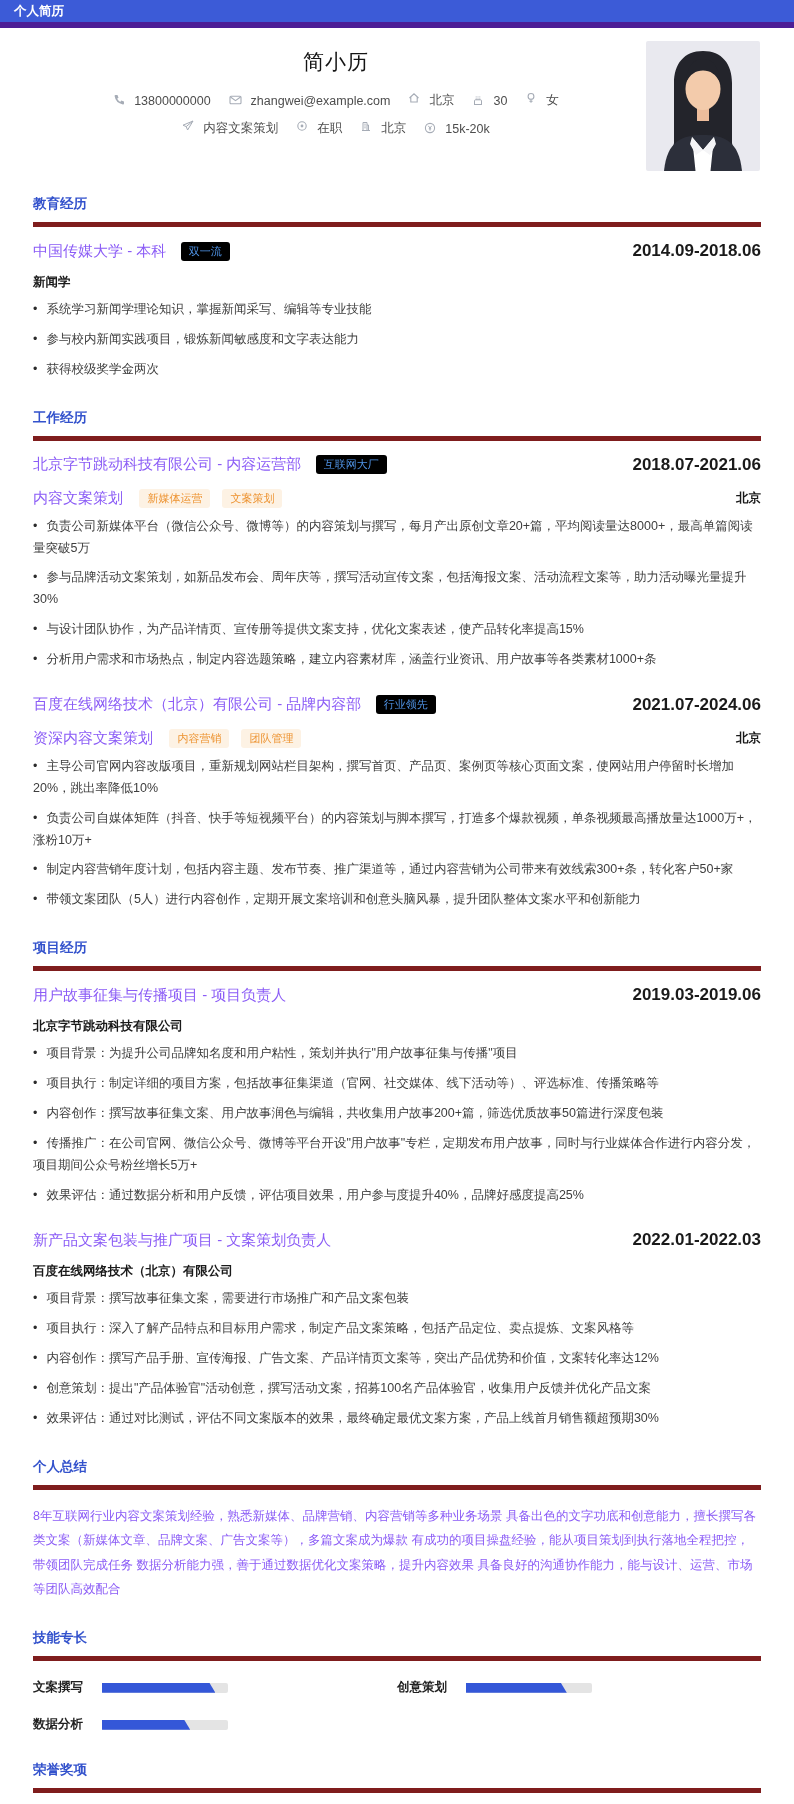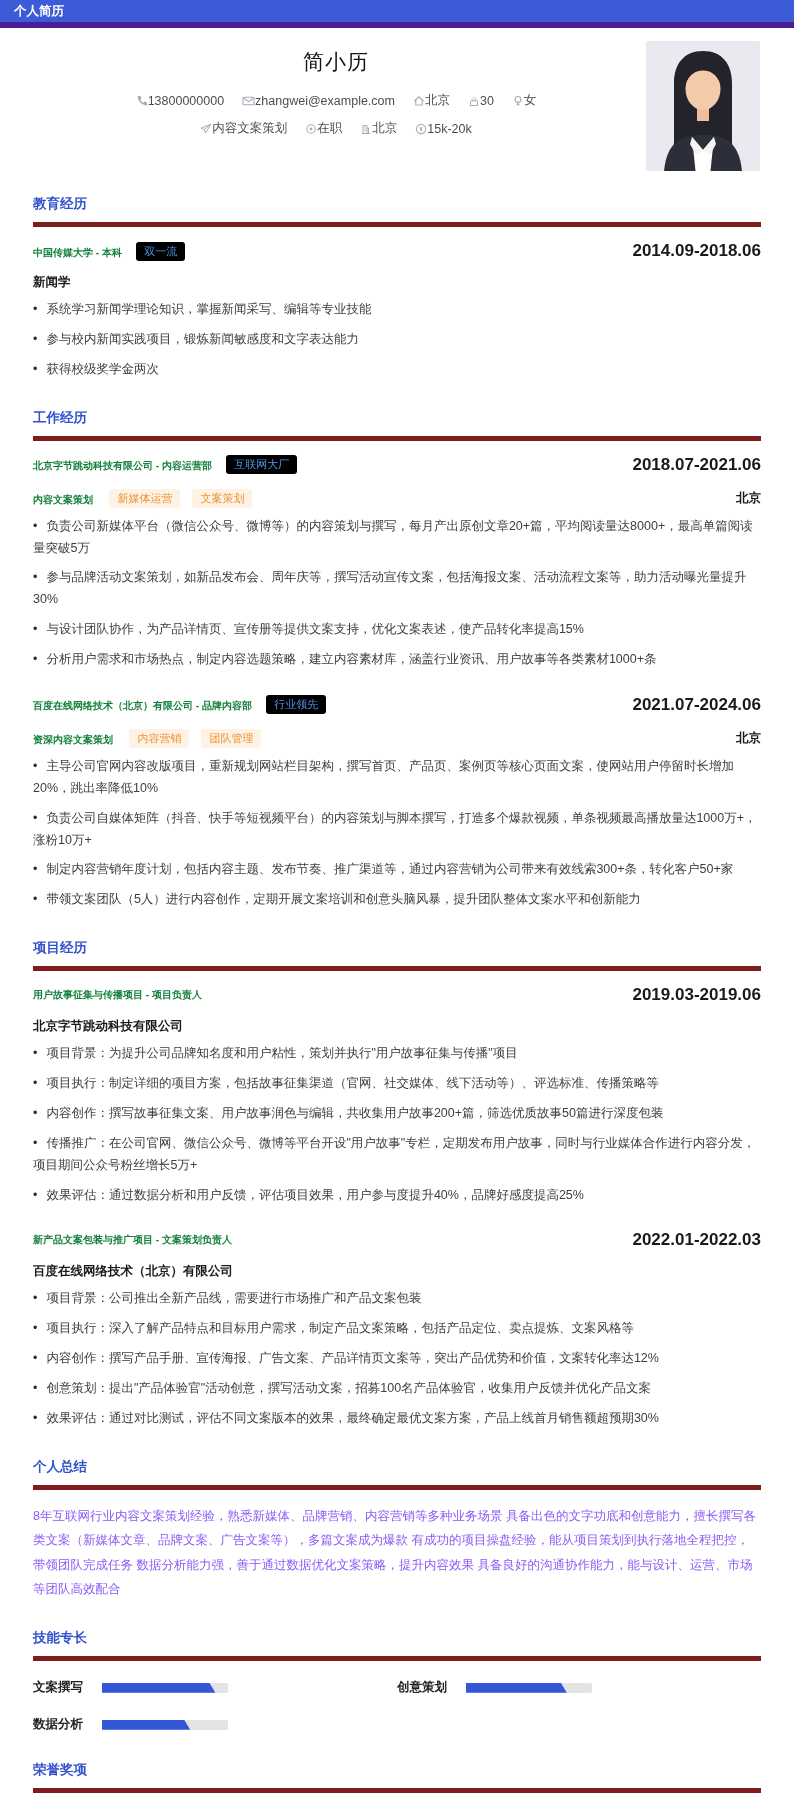--- a/index.html
+++ b/index.html
@@ -13,35 +13,35 @@
     height:22px;background:#3c5bd7;border-bottom:6px solid #4c1d95;
     color:#fff;font-size:12.5px;font-weight:bold;line-height:22px;
     padding:0 14px;
   }
   
   .header{display:flex;padding:10px 34px 8px 36px;align-items:flex-start;}
   .header-info{flex:1;min-width:0;}
   .name{margin:10px 0 16px;text-align:center;font-size:21px;font-weight:normal;color:#141414;letter-spacing:1px;}
   .contact-row{display:flex;justify-content:center;align-items:center;gap:18px;margin-top:0;font-size:12.5px;color:#4d4d4d;}
   .contact-row + .contact-row{margin-top:11px;}
-  .ci{display:inline-flex;align-items:center;gap:0;white-space:nowrap;}
+  .ci{display:inline-flex;gap:9px;white-space:nowrap;}
   .ci svg{display:block;}
   .photo{width:114px;height:130px;margin-left:10px;margin-top:3px;flex:0 0 auto;border-radius:2px;overflow:hidden;}
   
   .content{padding:0 33px 30px;}
   section{margin-top:28px;}
   section.first{margin-top:16px;}
   .sec-h{
     margin:0 0 14px;font-size:13.5px;font-weight:bold;color:#3352cc;
     padding-bottom:9px;border-bottom:5px solid #7f1d1d;
   }
   .entry + .entry{margin-top:24px;}
   .erow{display:flex;justify-content:space-between;align-items:center;margin-top:14px;}
   .erow:first-child{margin-top:0;}
-  .etitle{font-size:10px;font-weight:bold;color:#15803d;}
+  .etitle{font-size:15px;font-weight:normal;color:#8b5cf6;}
   .edate{font-size:17px;font-weight:bold;color:#1a1a1a;white-space:nowrap;}
   .eloc{font-size:12.5px;font-weight:bold;color:#1a1a1a;white-space:nowrap;}
   .esub{margin-top:13px;font-size:12.5px;font-weight:bold;color:#1a1a1a;}
   .tag{display:inline-block;margin-left:10px;padding:2px 8px;border-radius:3px;font-size:11px;font-weight:normal;vertical-align:1px;}
   .tag.blue{background:#000000;color:#4f93e6;}
   .tag.orange{background:#fdf2e4;color:#ed9331;margin-left:12px;}
   .bullets{margin-top:6px;}
   .bullet{font-size:12.5px;line-height:1.75;color:#3d3d3d;margin:8px 0;}
   .dot{margin-right:9px;color:#2b2b2b;}
   
@@ -258,21 +258,21 @@
     </div>
 
     <div class="entry">
       <div class="erow">
         <span class="etitle">新产品文案包装与推广项目 - 文案策划负责人</span>
         <span class="edate">2022.01-2022.03</span>
       </div>
       <div class="esub">百度在线网络技术（北京）有限公司</div>
       <div class="bullets">
 
-          <div class="bullet"><span class="dot">•</span><span>项目背景：公司推出全新产品线，需要进行市场推广和产品文案包装</span></div>
+          <div class="bullet"><span class="dot">•</span><span>项目背景：撰写故事征集文案，需要进行市场推广和产品文案包装</span></div>
 
           <div class="bullet"><span class="dot">•</span><span>项目执行：深入了解产品特点和目标用户需求，制定产品文案策略，包括产品定位、卖点提炼、文案风格等</span></div>
 
           <div class="bullet"><span class="dot">•</span><span>内容创作：撰写产品手册、宣传海报、广告文案、产品详情页文案等，突出产品优势和价值，文案转化率达12%</span></div>
 
           <div class="bullet"><span class="dot">•</span><span>创意策划：提出"产品体验官"活动创意，撰写活动文案，招募100名产品体验官，收集用户反馈并优化产品文案</span></div>
 
           <div class="bullet"><span class="dot">•</span><span>效果评估：通过对比测试，评估不同文案版本的效果，最终确定最优文案方案，产品上线首月销售额超预期30%</span></div>
         </div>
     </div>

